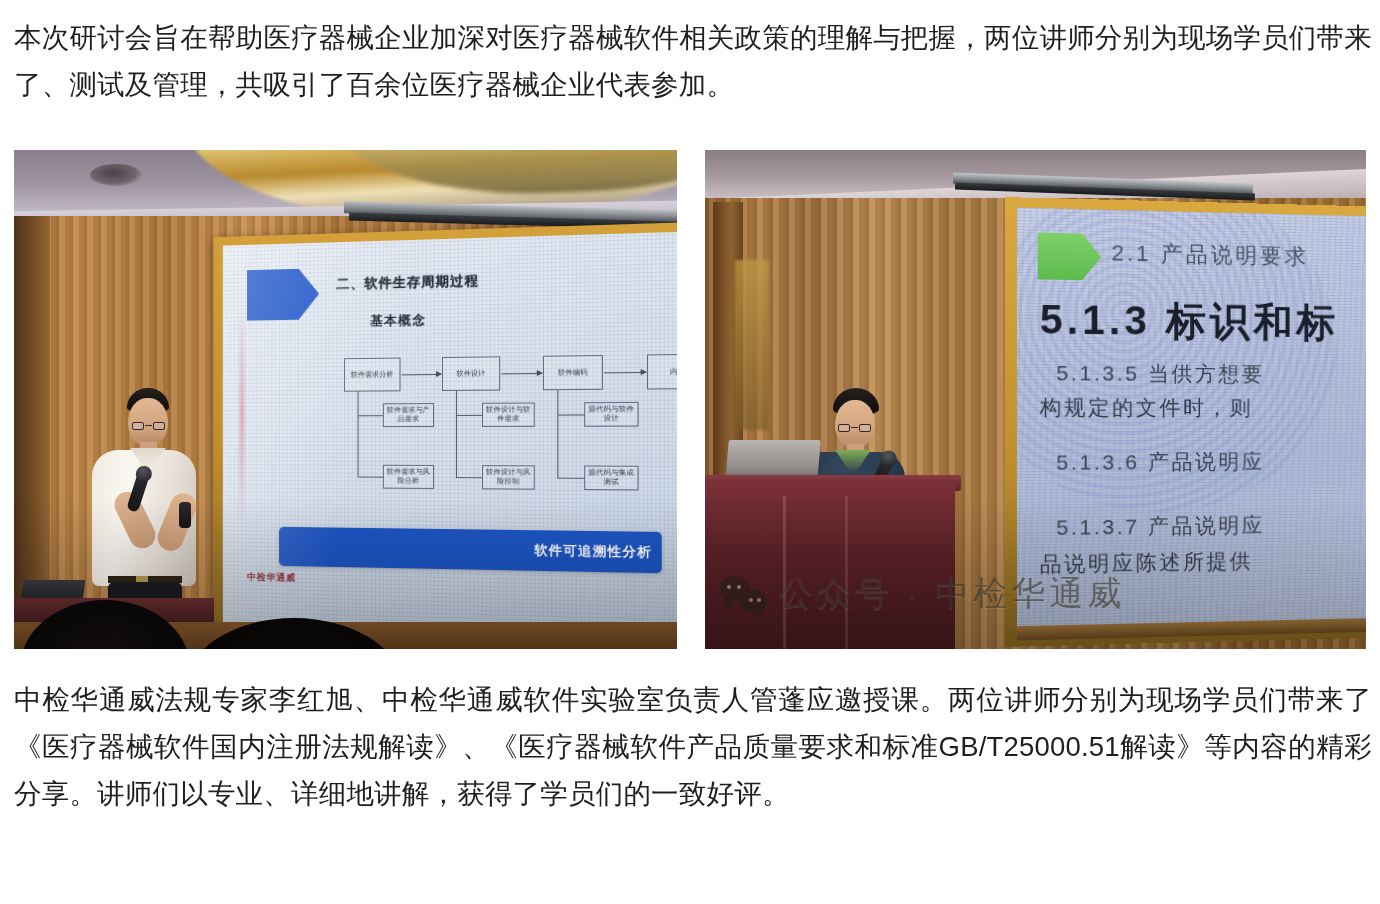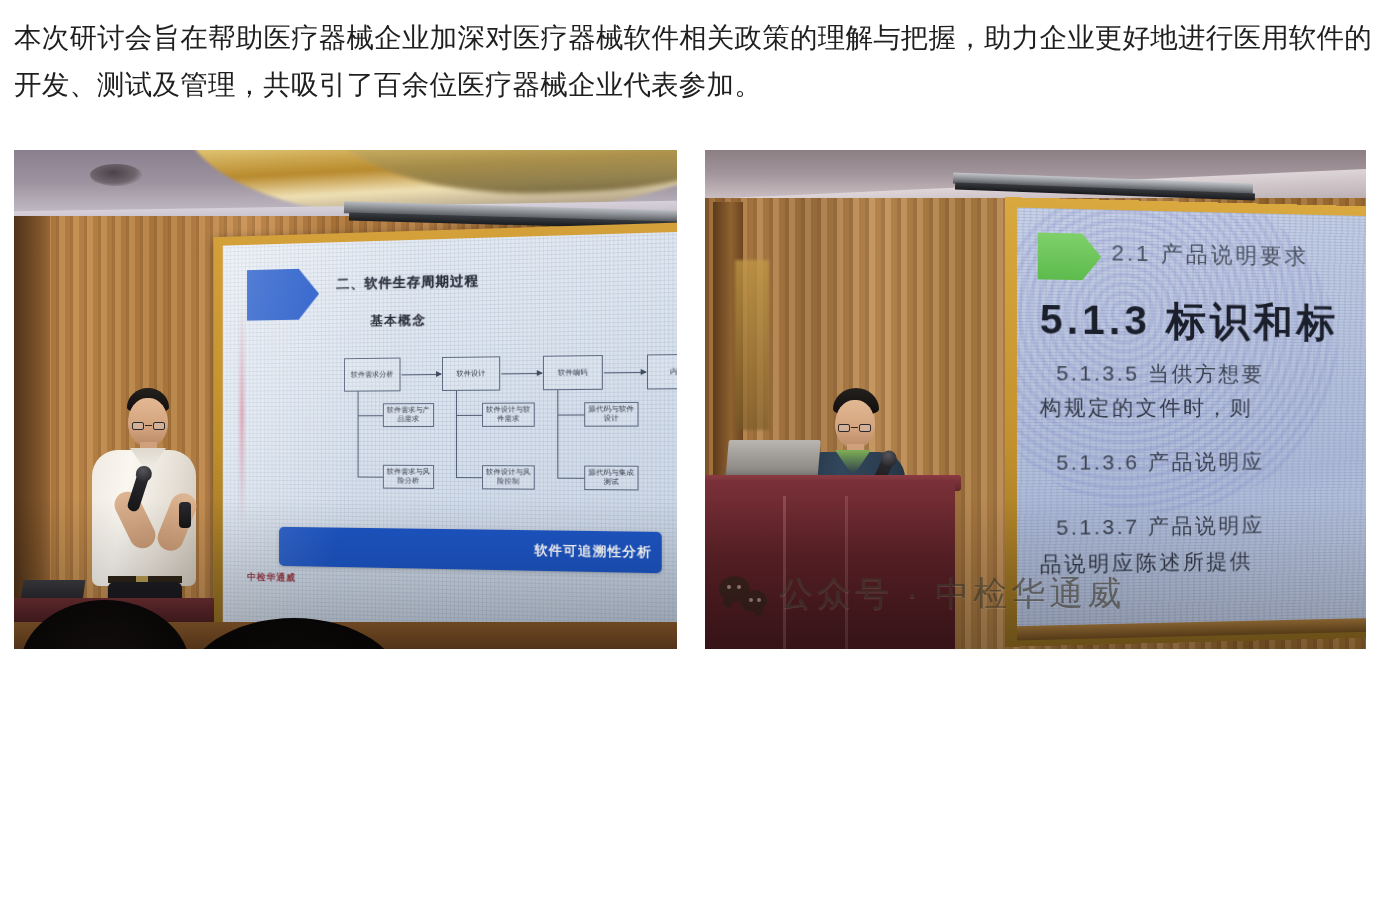--- a/index.html
+++ b/index.html
@@ -385,21 +385,21 @@
     font-size:34px; color:#4a4333; letter-spacing:4px; font-weight:400;
     text-shadow: 0 1px 0 rgba(255,255,255,.25);
   }
   .shade-l { position:absolute; inset:0; background: linear-gradient(180deg, rgba(0,0,0,0) 70%, rgba(0,0,0,.25) 100%); pointer-events:none; }
 </style>
 </head>
 <body>
 
 <div class="page">
 
-  <p class="para" id="para-top">本次研讨会旨在帮助医疗器械企业加深对医疗器械软件相关政策的理解与把握，助力企业更好地进行医用软件的开发、测试及管理，共吸引了百余位医疗器械企业代表参加。</p>
+  <p class="para" id="para-top">本次研讨会旨在帮助医疗器械企业加深对医疗器械软件相关政策的理解与把握，两位讲师分别为现场学员们带来了、测试及管理，共吸引了百余位医疗器械企业代表参加。</p>
 
   <div class="photo-row">
 
     <div class="photo" id="photo-left">
       <div class="l-ceiling"></div>
       <div class="l-ceiling-gold"></div>
       <div class="l-ceiling-gold2"></div>
       <div class="l-downlight"></div>
       <div class="l-ceiling-lip"></div>
 
@@ -540,14 +540,15 @@
           <span class="wm-dot" style="left:18px; top:9px;"></span>
           <span class="wm-dot" style="right:14px; bottom:10px;"></span>
           <span class="wm-dot" style="right:6px; bottom:10px;"></span>
         </div>
         <div class="wm-text">公众号 · 中检华通威</div>
       </div>
       <div class="shade-l"></div>
     </div>
   </div>
 
+  <p class="para" id="para-bottom">中检华通威法规专家李红旭、中检华通威软件实验室负责人管蓬应邀授课。两位讲师分别为现场学员们带来了《医疗器械软件国内注册法规解读》、《医疗器械软件产品质量要求和标准GB/T25000.51解读》等内容的精彩分享。讲师们以专业、详细地讲解，获得了学员们的一致好评。</p>
 
 </div>
 
 </body></html>

